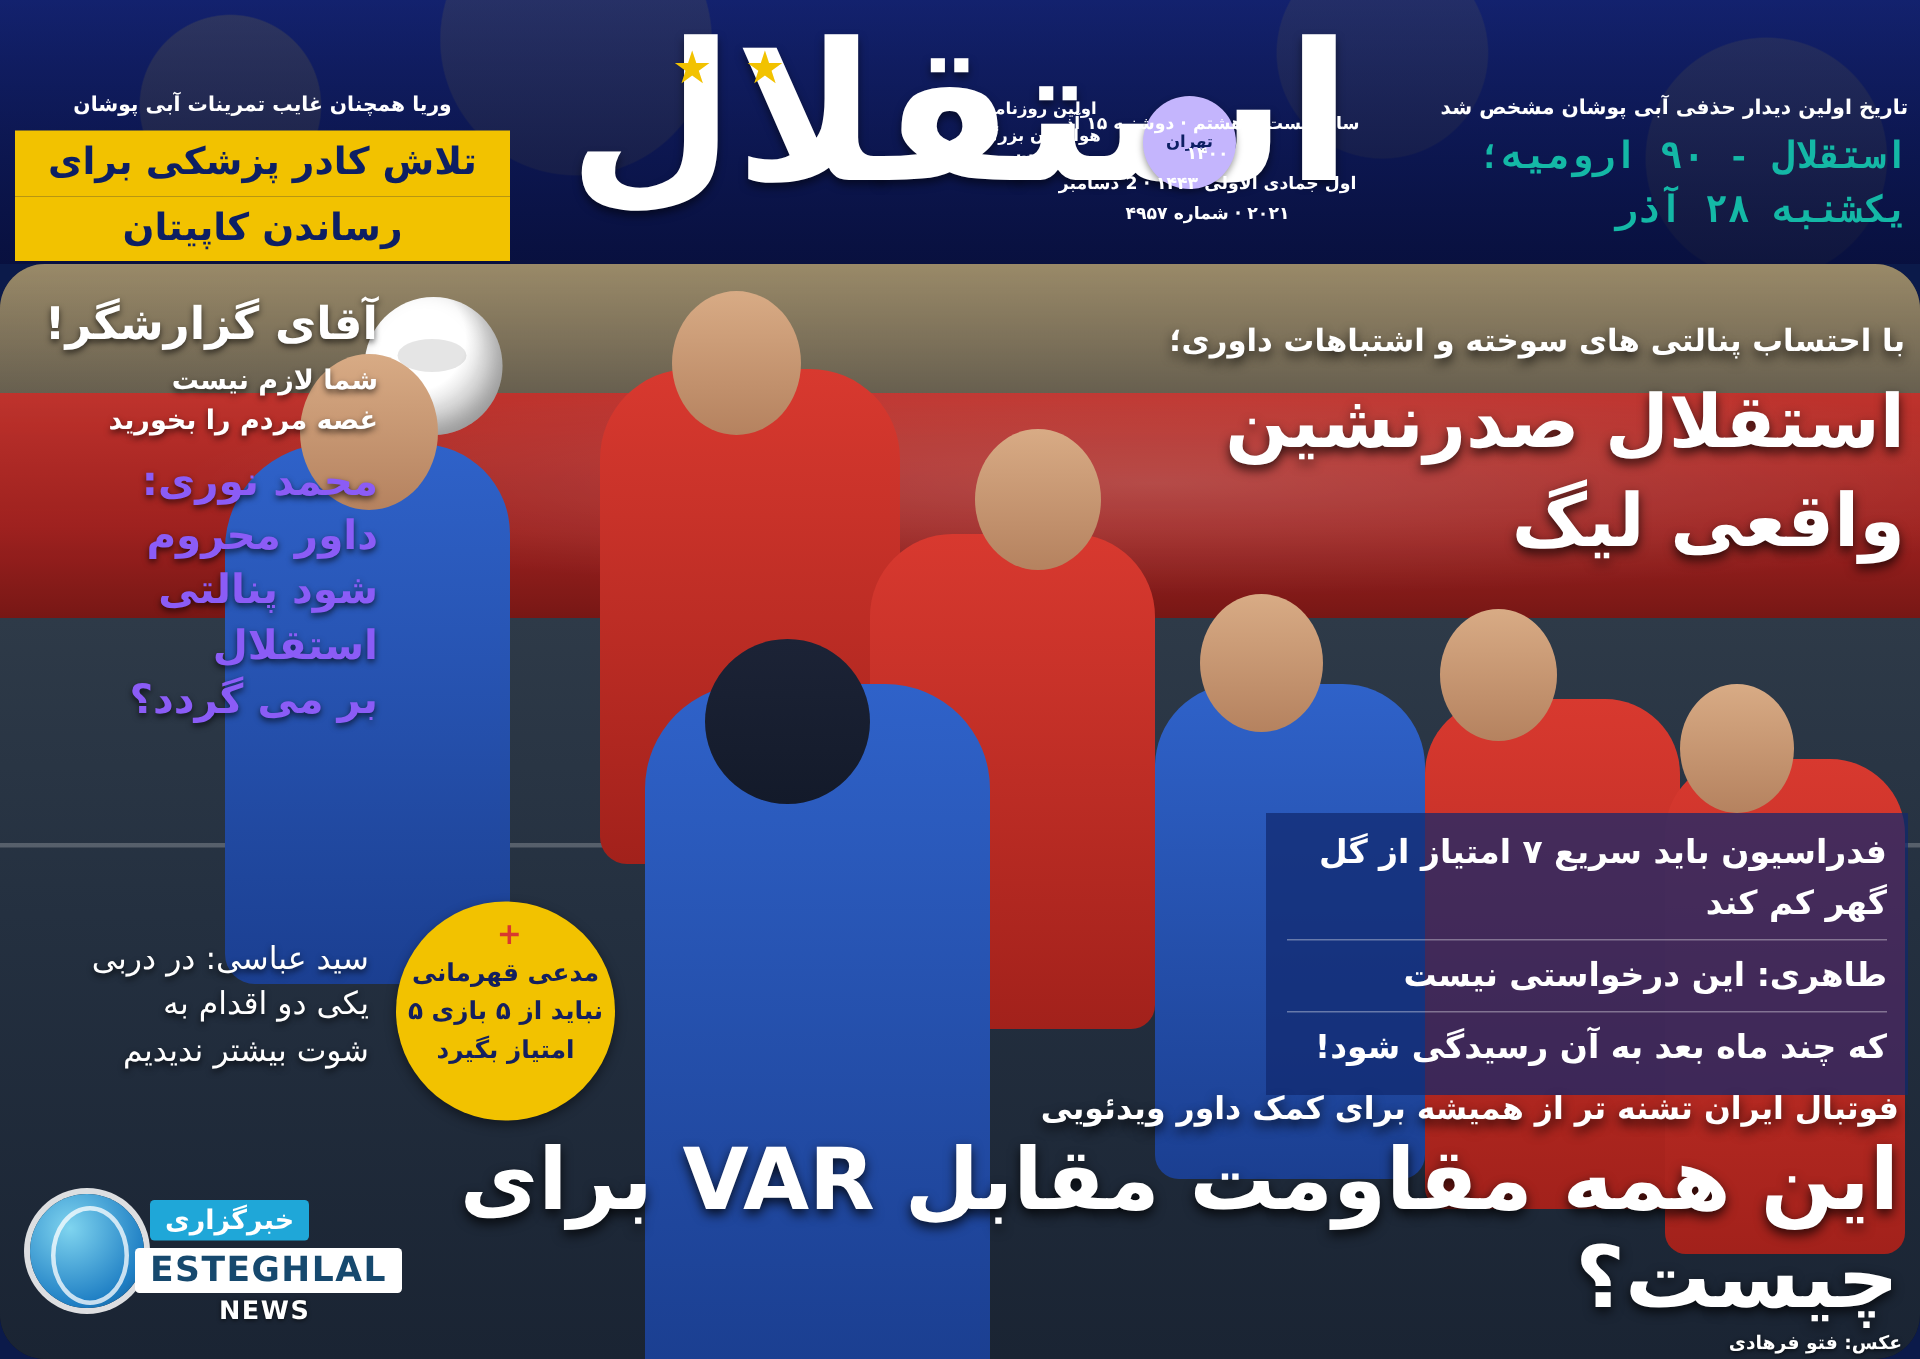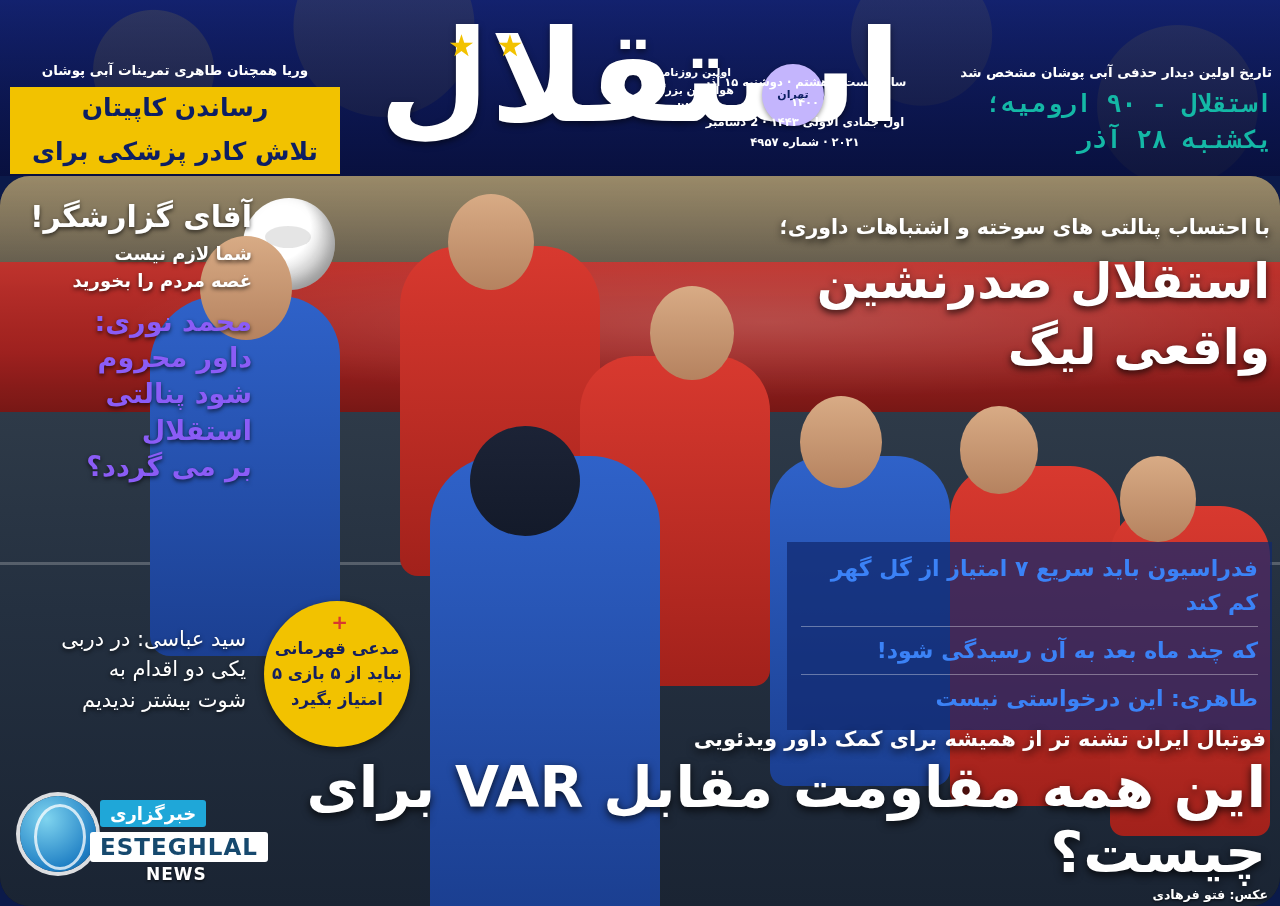--- a/index.html
+++ b/index.html
@@ -312,26 +312,26 @@
   .right-main .h1 {
     font-size: 49px;
     font-weight: bold;
     line-height: 1.35;
   }
 
   
   .blue-box {
     top: 366px;
     right: 8px;
-    width: 485px;
+    width: 428px;
     background: rgba(16,40,110,0.72);
     padding: 10px 14px 14px 14px;
     box-sizing: border-box;
     text-align: right;
-    color: #3b82f6;
+    color: #ffffff;
   }
   .blue-box .row {
     font-size: 22px;
     font-weight: bold;
     line-height: 1.55;
     border-bottom: 1px solid rgba(255,255,255,0.35);
     padding-bottom: 6px;
     margin-bottom: 7px;
   }
   .blue-box .row:last-child { border-bottom: none; margin-bottom: 0; padding-bottom: 0; }
@@ -448,23 +448,23 @@
       <div>اول جمادی الاولی ۱۴۴۳ · 2 دسامبر ۲۰۲۱ · شماره ۴۹۵۷</div>
     </div>
 
     <div class="mast-right">
       <div class="kicker">تاریخ اولین دیدار حذفی آبی پوشان مشخص شد</div>
       <div class="big">استقلال - ۹۰ ارومیه؛</div>
       <div class="big">یکشنبه ۲۸ آذر</div>
     </div>
 
     <div class="mast-left">
-      <div class="sub">وریا همچنان طاهری تمرینات آبی پوشان</div>
+      <div class="sub">وریا همچنان غایب تمرینات آبی پوشان</div>
+      <div class="ybar">تلاش کادر پزشکی برای</div>
       <div class="ybar">رساندن کاپیتان</div>
-      <div class="ybar">تلاش کادر پزشکی برای</div>
     </div>
   </div>
 
   <div class="photo">
     <div class="photo-bg"></div>
     <div class="stand"></div>
     <div class="adboard"></div>
     <div class="pitch"></div>
 
     <div class="ball"></div>
@@ -507,22 +507,22 @@
     </div>
 
     <div class="ov right-main">
       <div class="kick">با احتساب پنالتی های سوخته و اشتباهات داوری؛</div>
       <div class="h1" style="white-space:pre-line;">استقلال صدرنشین
 واقعی لیگ</div>
     </div>
 
     <div class="ov blue-box">
       <div class="row">فدراسیون باید سریع ۷ امتیاز از گل گهر کم کند</div>
+      <div class="row">طاهری: این درخواستی نیست</div>
       <div class="row">که چند ماه بعد به آن رسیدگی شود!</div>
-      <div class="row">طاهری: این درخواستی نیست</div>
     </div>
 
     <div class="ov bottom-head">
       <div class="kick">فوتبال ایران تشنه تر از همیشه برای کمک داور ویدئویی</div>
       <div class="h1">این همه مقاومت مقابل VAR برای چیست؟</div>
     </div>
 
     <div class="credit">عکس: فتو فرهادی</div>
 
     <div class="watermark">

